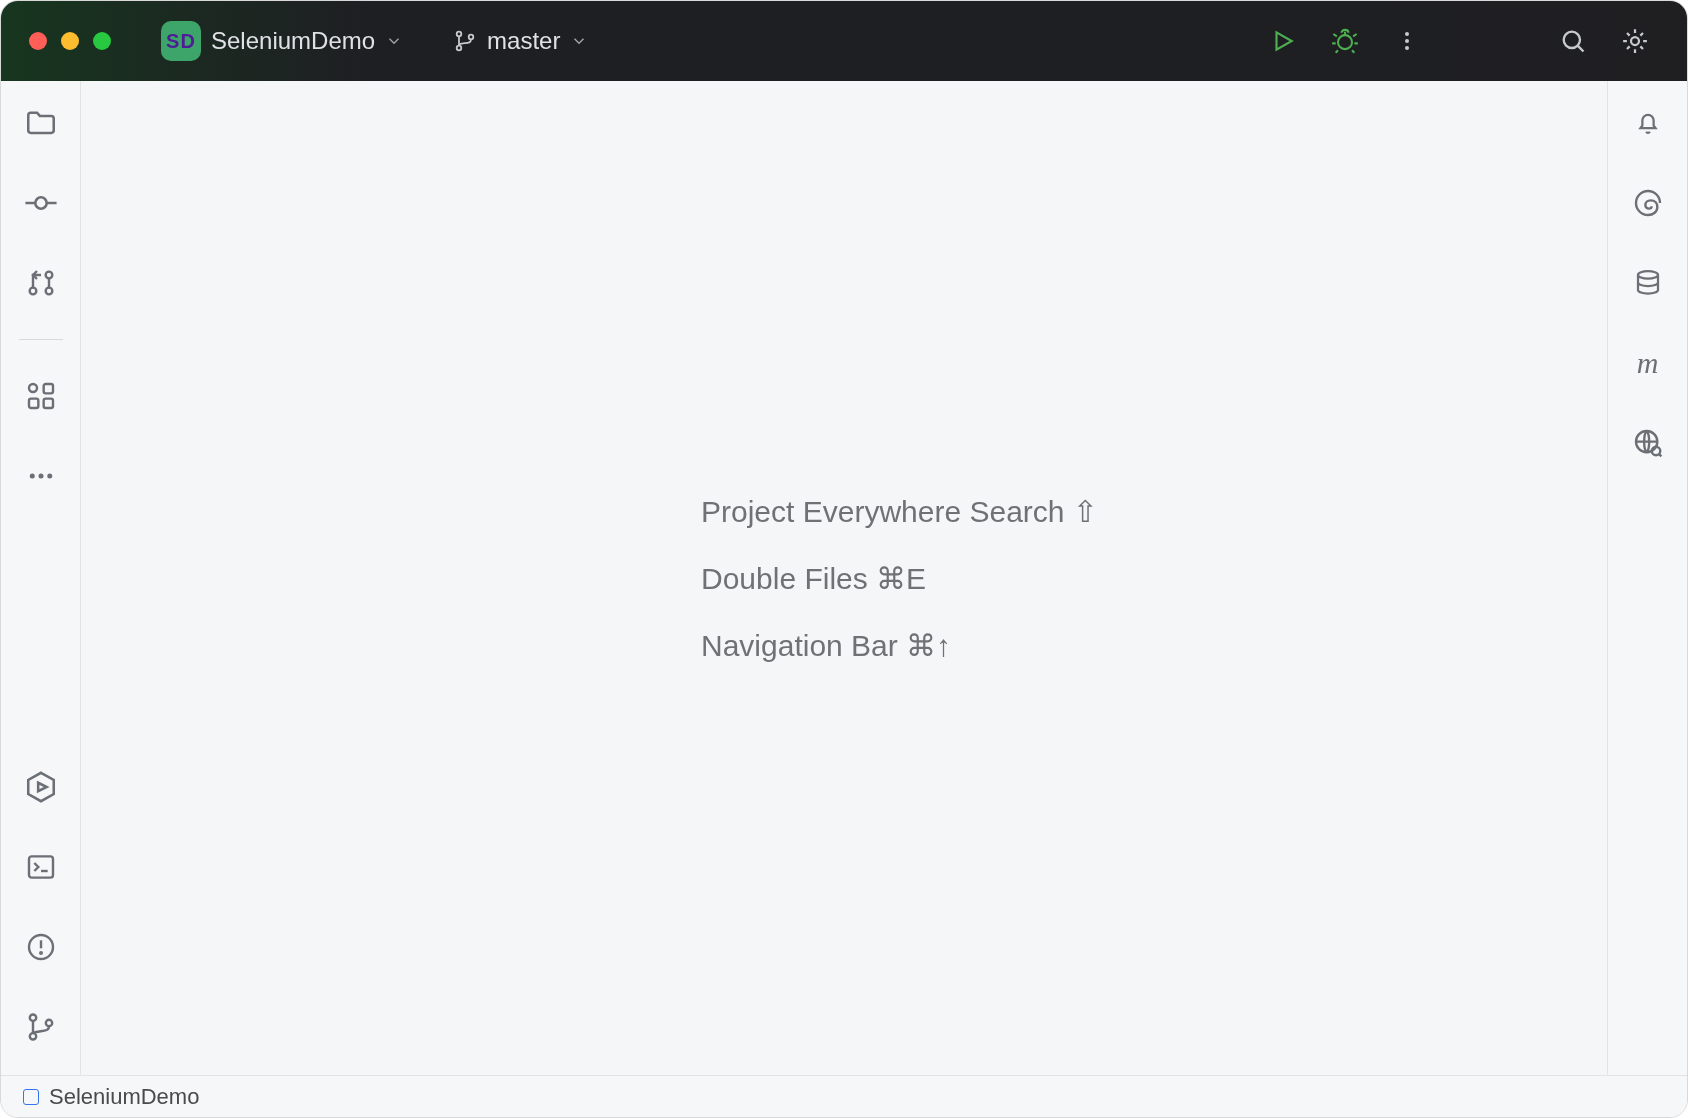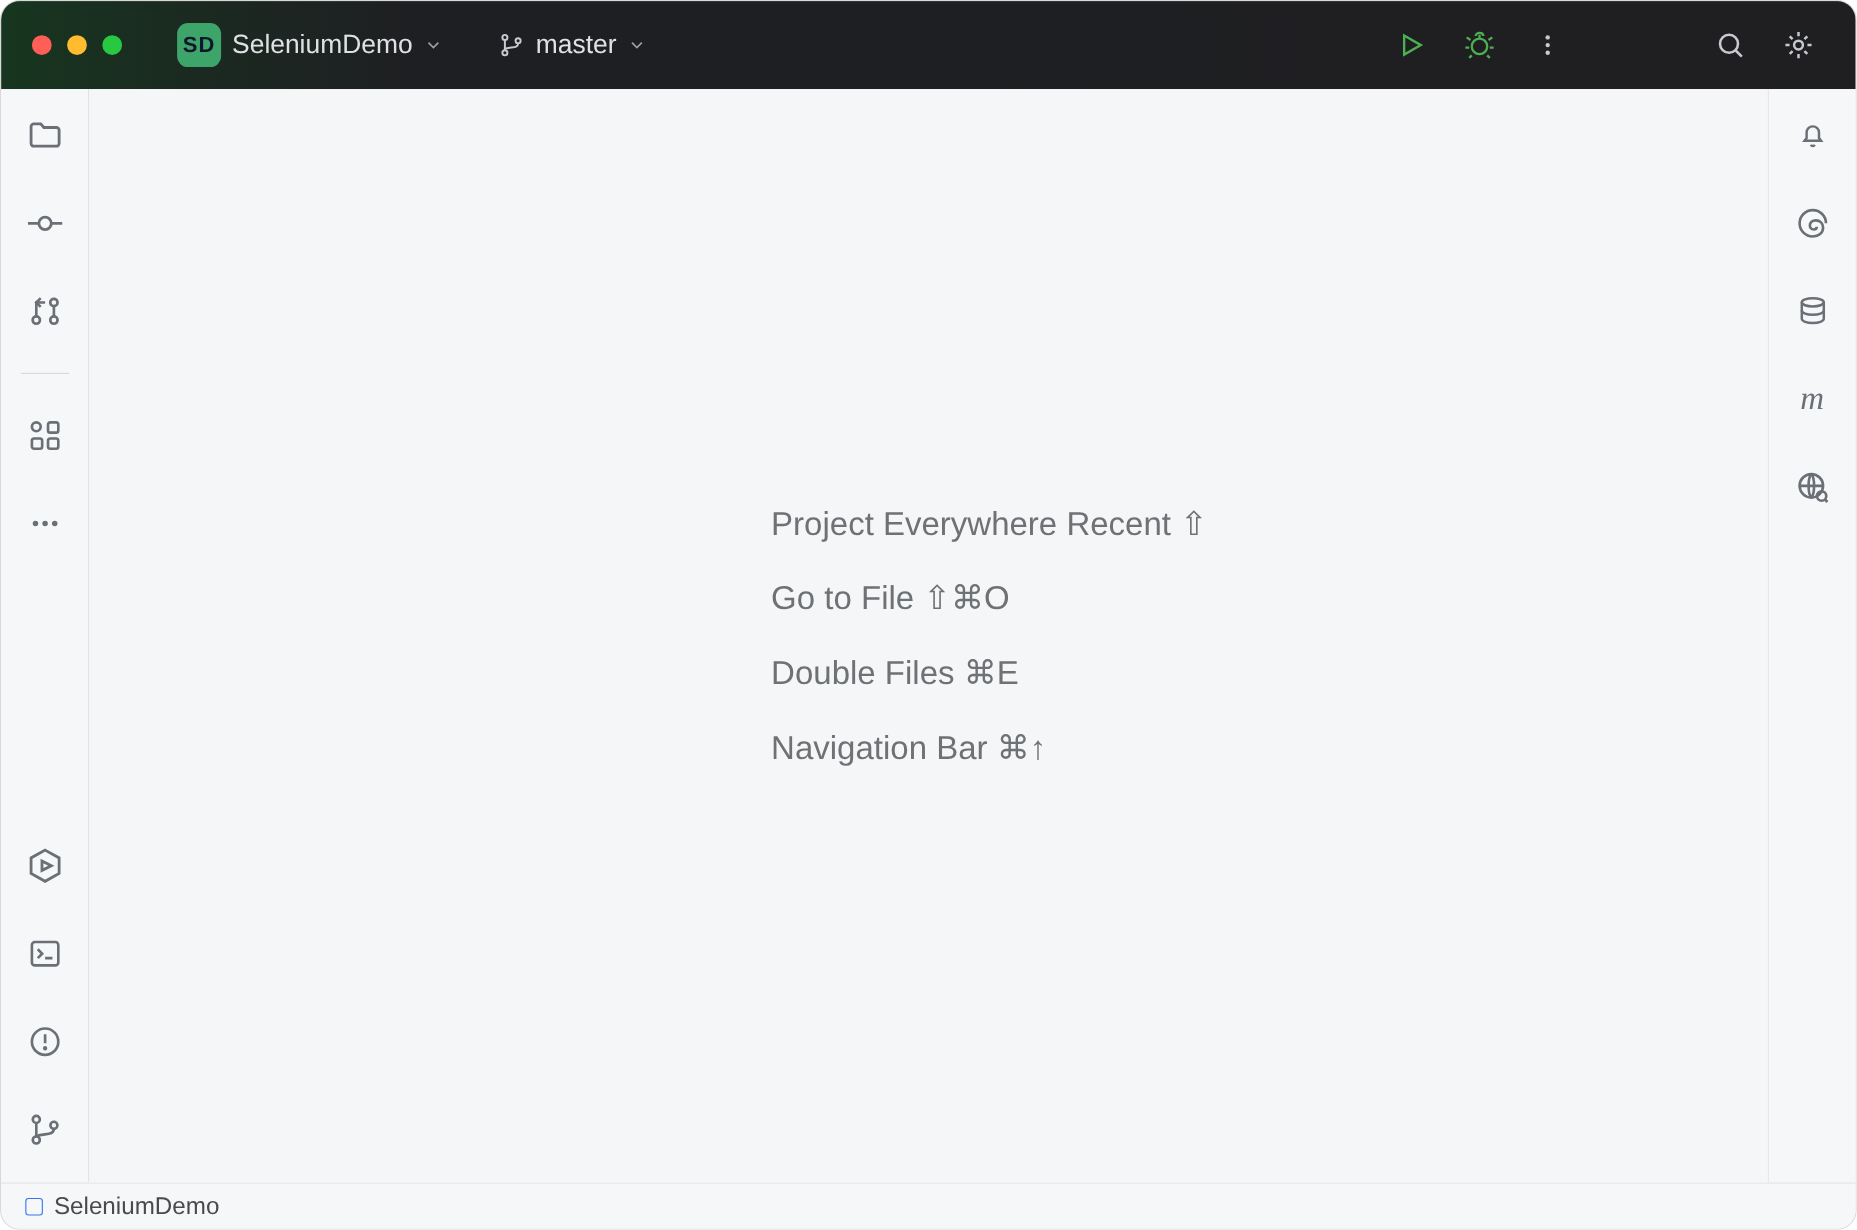--- a/index.html
+++ b/index.html
@@ -4,21 +4,21 @@
 <style>
   * { box-sizing: border-box; margin: 0; padding: 0; }
   html, body { width: 1688px; height: 1118px; font-family: -apple-system, BlinkMacSystemFont, "Segoe UI", Helvetica, Arial, sans-serif; background: #fff; overflow: hidden; }
   .window { width: 1688px; height: 1118px; border-radius: 18px; overflow: hidden; display: flex; flex-direction: column; background:#f5f6f7; border:1px solid #d9d9d9;}
   .titlebar { height: 80px; background: linear-gradient(90deg,#17361f 0%,#1b2a21 10%,#1e1f22 22%,#1f1f22 100%); display: flex; align-items: center; color:#dfe1e5; padding: 0 28px; gap: 14px; }
   .traffic { display:flex; gap:14px; align-items:center; margin-right:28px;}
   .traffic span { width:18px; height:18px; border-radius:50%; display:inline-block;}
   .traffic .red{background:#ff5f57;}
   .traffic .yellow{background:#febc2e;}
   .traffic .green{background:#28c840;}
-  .proj-badge { width:40px; height:40px; border-radius:10px; background:#3ea56a; color:#0f172a; font-weight:700; font-size:20px; display:flex; align-items:center; justify-content:center; letter-spacing:1px;}
+  .proj-badge { width:40px; height:40px; border-radius:10px; background:#3ea56a; color:#4c1d95; font-weight:700; font-size:20px; display:flex; align-items:center; justify-content:center; letter-spacing:1px;}
   .tb-text { font-size:24px; color:#dfe1e5; }
   .tb-group { display:flex; align-items:center; gap:10px; padding:4px 8px; border-radius:8px; }
   .chev { width:18px; height:18px; }
   .spacer { flex:1; }
   .tb-btn { width:48px; height:48px; display:flex; align-items:center; justify-content:center; border-radius:8px;}
   svg { display:block; }
   .body-row { flex:1; display:flex; min-height:0;}
   .sidebar-left { width:80px; border-right:1px solid #e3e3e3; background:#f6f7f8; display:flex; flex-direction:column; align-items:center; padding-top:18px; gap:32px;}
   .sidebar-left .sep { width:44px; height:1px; background:#d9d9d9; margin:0;}
   .sidebar-left .bottom { margin-top:auto; display:flex; flex-direction:column; align-items:center; gap:32px; padding-bottom:24px;}
@@ -172,25 +172,21 @@
               <path d="M6 7.4v9.2M18 11.4c0 4.5-6 3-12 5"></path>
             </svg>
         </div>
       </div>
     </div>
 
     <div class="editor">
       <div class="hints">
         <div class="hint-line">
           <span>Project Everywhere </span>
-          <span>Recent ⇧</span>
-        </div>
-        <div class="hint-line">
-          <span>Go to File </span>
-          <span>⇧⌘O</span>
+          <span>Search ⇧</span>
         </div>
         <div class="hint-line">
           <span>Double Files </span>
           <span>⌘E</span>
         </div>
         <div class="hint-line">
           <span>Navigation Bar </span>
           <span>⌘↑</span>
         </div>
       </div>

